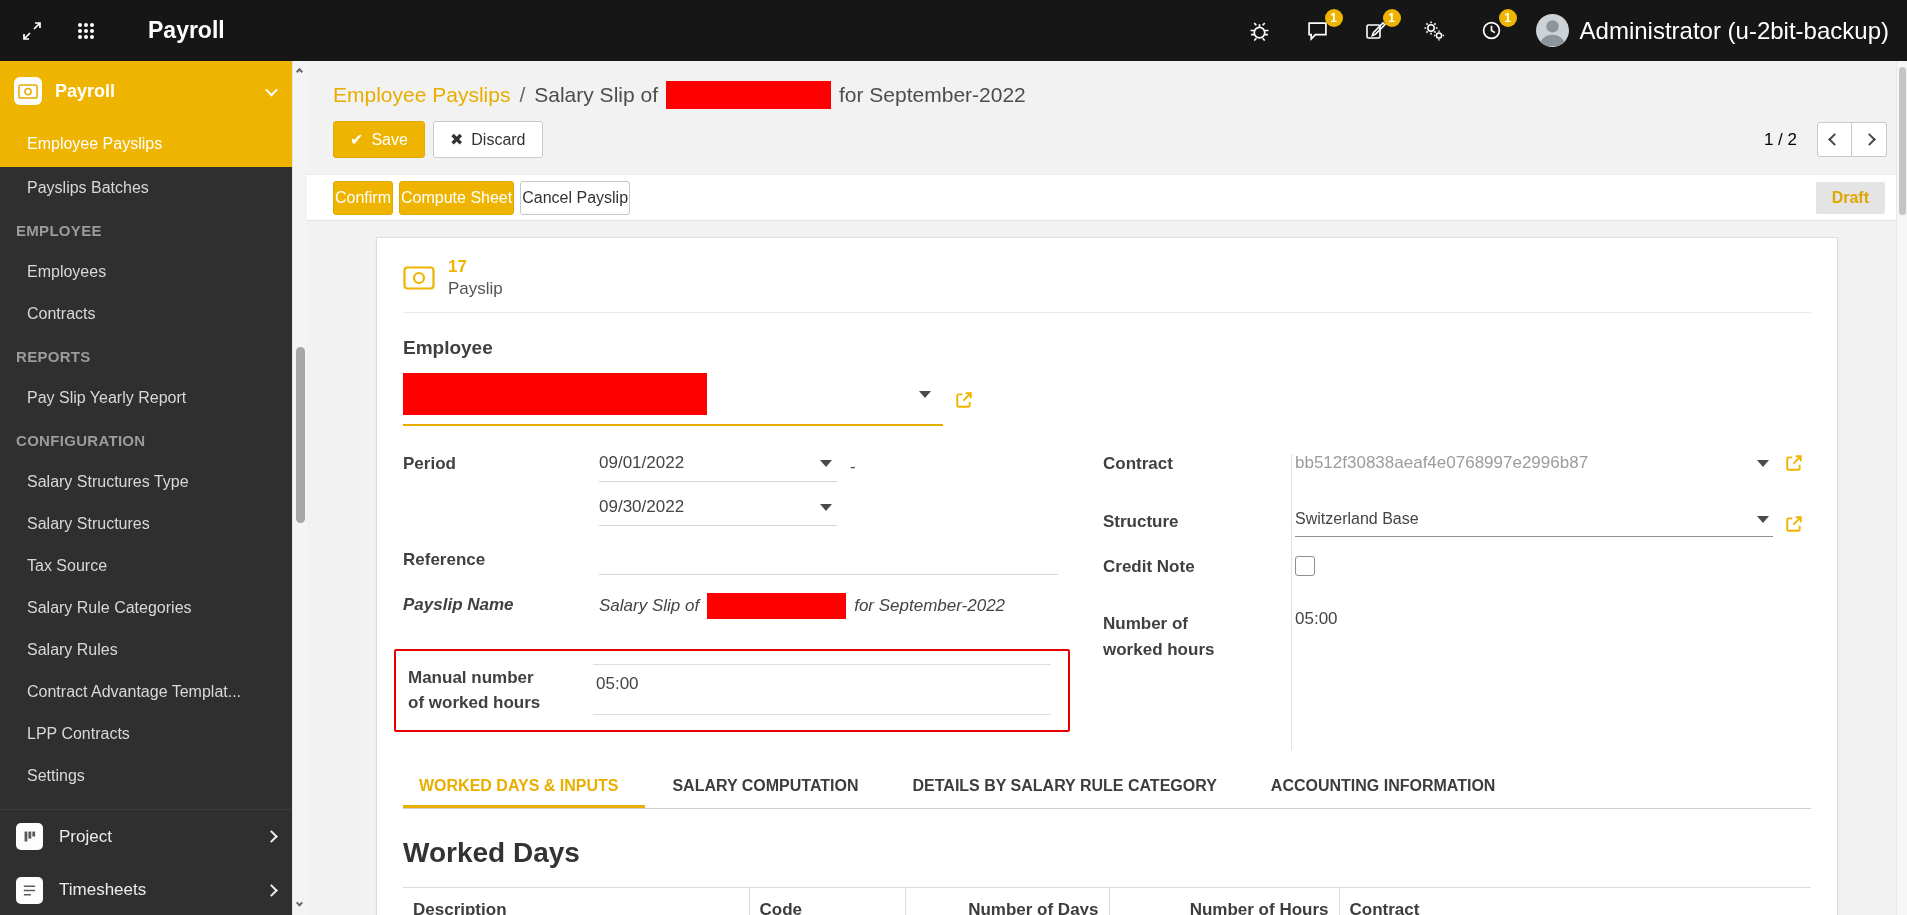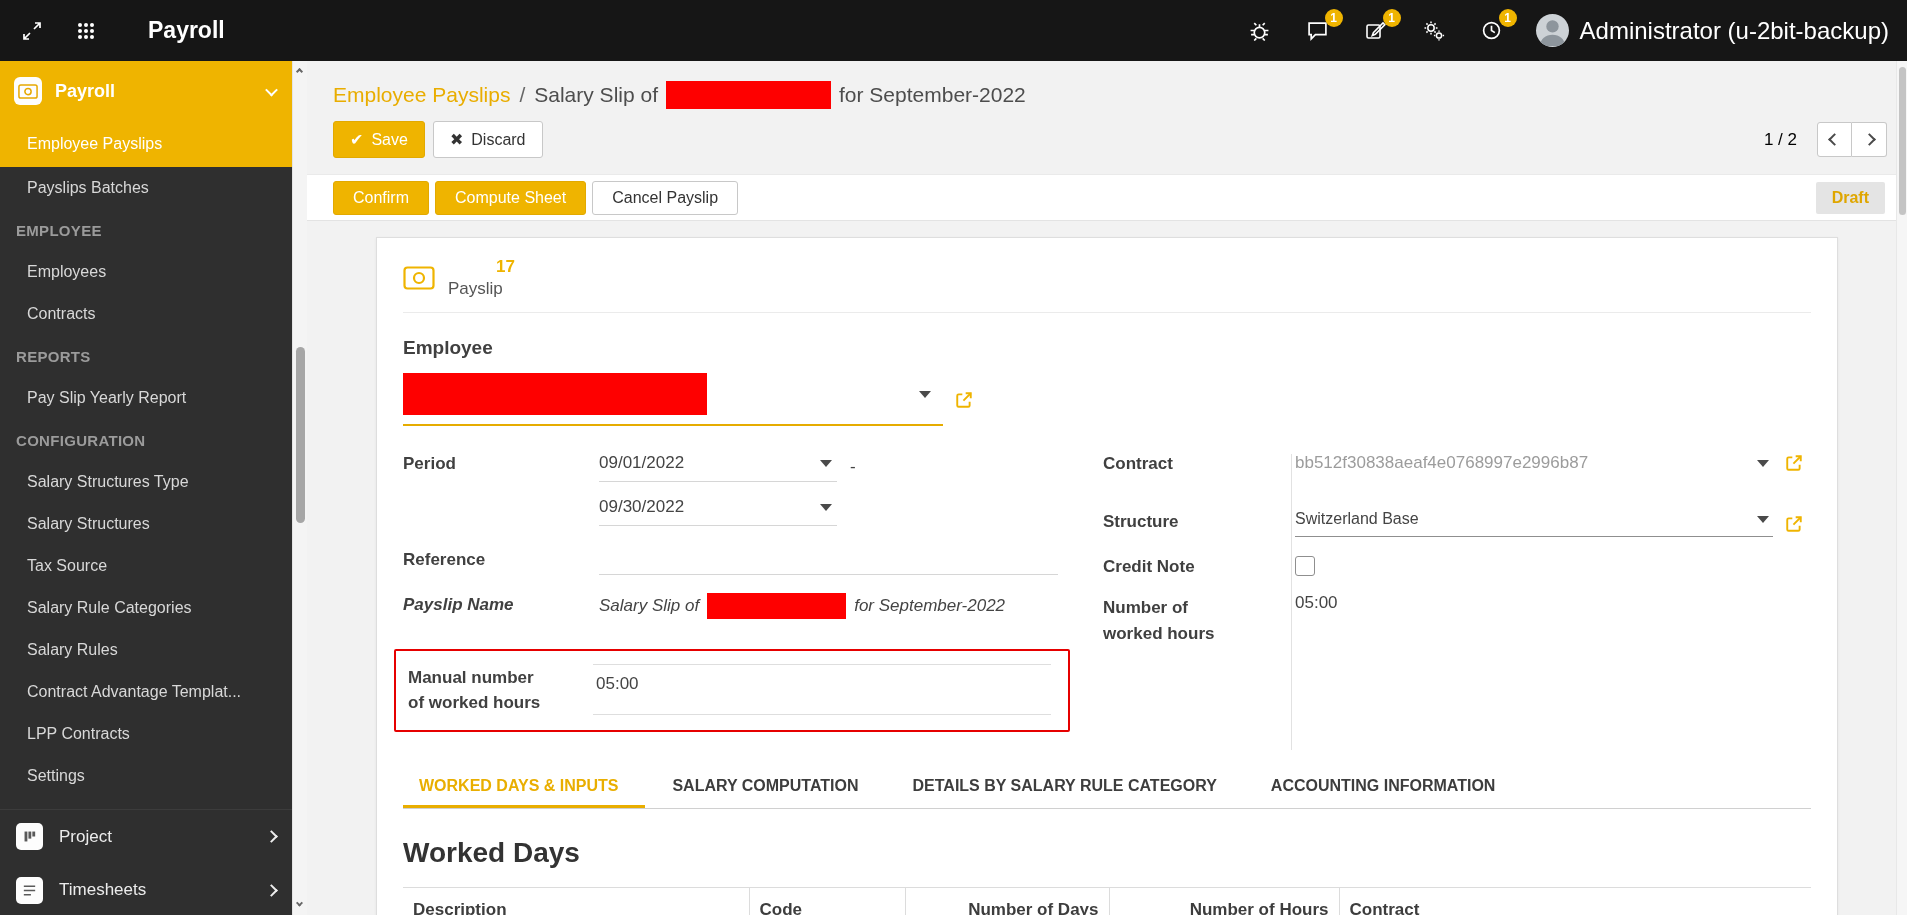--- a/index.html
+++ b/index.html
@@ -93,37 +93,37 @@
     display:flex; align-items:center; justify-content:center; cursor:pointer; color:#4a4a4a;
   }
   .pager-btn.first { border-radius:3px 0 0 3px; }
   .pager-btn.last { border-radius:0 3px 3px 0; border-left:none; }
 
   .statusbar {
     margin-top:16px; background:#fff; height:47px;
     display:flex; align-items:center; padding:0 22px 0 26px;
     border-top:1px solid #eaeaea; border-bottom:1px solid #e3e3e3;
   }
-  .statusbar .btn { padding:7px 19px; }
+  .statusbar .btn { padding:7px 1px; }
   .statusbar .btn + .btn { margin-left:6px; }
   .status-badge {
     margin-left:auto; background:#e4e4e4; color:#dfa600; font-weight:700;
     font-size:16px; padding:7px 16px; border-radius:2px; cursor:pointer;
   }
 
   
   .sheet {
     width:1462px; height:700px; margin:16px auto 0; background:#fff;
     border:1px solid #dedede; box-shadow:0 1px 3px rgba(0,0,0,.06);
     padding:18px 26px 0; overflow:hidden;
   }
   .doc-head { display:flex; align-items:center; gap:13px; padding-bottom:12px; border-bottom:1px solid #ebebeb; }
   .doc-ico { color:#efb400; display:flex; }
   .doc-meta { font-size:17px; line-height:1.3; }
-  .doc-id { color:#efb400; font-weight:700;margin-left:48px; }
+  .doc-id { color:#efb400; font-weight:700; }
   .doc-type { color:#555; }
 
   .employee { margin-top:24px; }
   .field-label-lg { font-size:19px; font-weight:700; color:#404040; }
   .employee-row { margin-top:14px; display:flex; align-items:center; }
   .emp-input { width:540px; display:flex; align-items:center; border-bottom:2px solid #e6ac00; padding-bottom:9px; cursor:pointer; }
   .redact-lg { width:304px; height:42px; background:#fe0000; }
   .caret {
     width:0; height:0; display:inline-block;
     border-left:6px solid transparent; border-right:6px solid transparent; border-top:7px solid #4a4a4a;
@@ -472,21 +472,21 @@
               <span class="ext-link">
                 <svg width="18" height="18" viewBox="0 0 16 16" fill="none" stroke="#efb400" stroke-width="1.7">
                   <path d="M6.5 3H3.2A1.2 1.2 0 0 0 2 4.2v8.6A1.2 1.2 0 0 0 3.2 14h8.6a1.2 1.2 0 0 0 1.2-1.2V9.5"></path>
                   <path d="M9.5 2H14v4.5"></path>
                     <path d="M14 2L7.5 8.5"></path>
                 </svg>
               </span>
             </div>
           </div>
 
-          <div class="frow" style="margin-bottom:16px;">
+          <div class="frow" style="margin-bottom:32px;">
             <div class="flabel">Credit Note</div>
             <div class="checkbox"></div>
           </div>
 
           <div class="frow">
             <div class="flabel hours-label">
               <span>Number of worked hours</span>
             </div>
             <div class="fvalue">05:00</div>
           </div>

